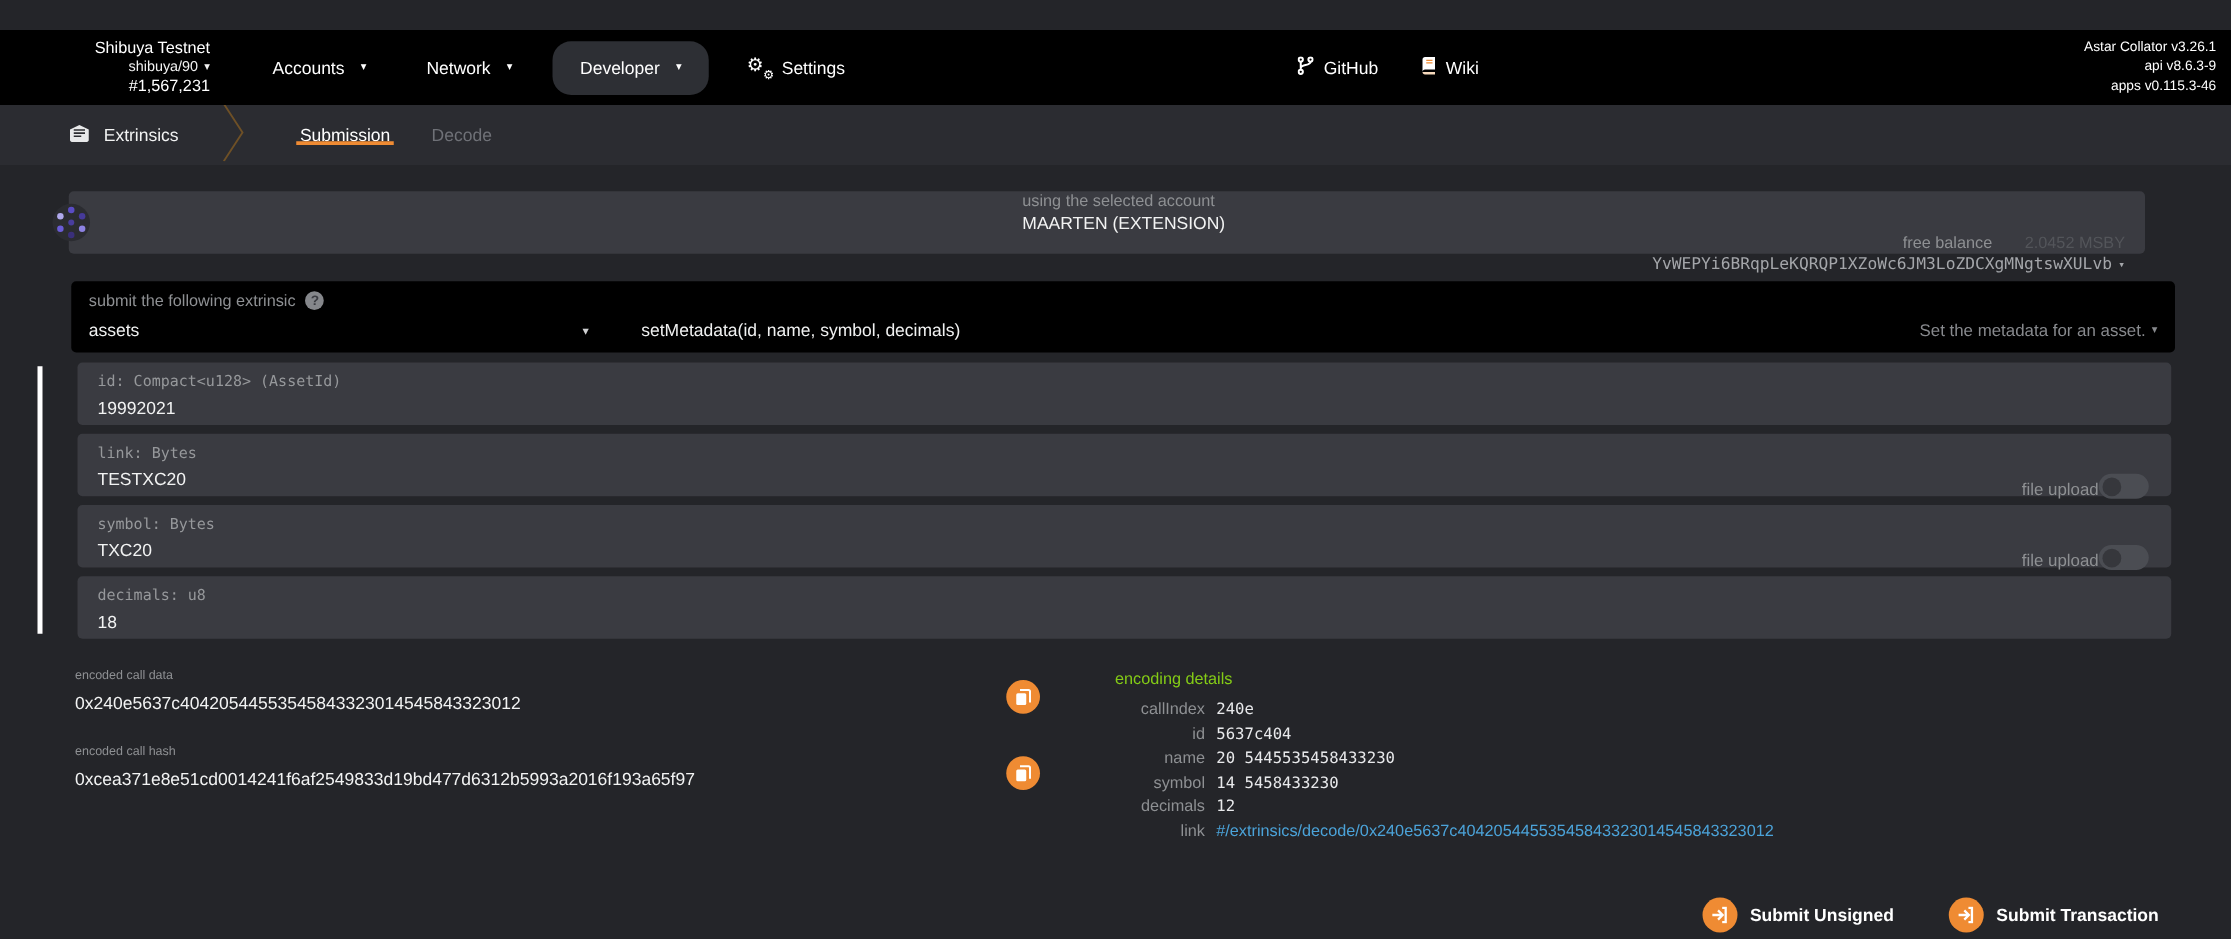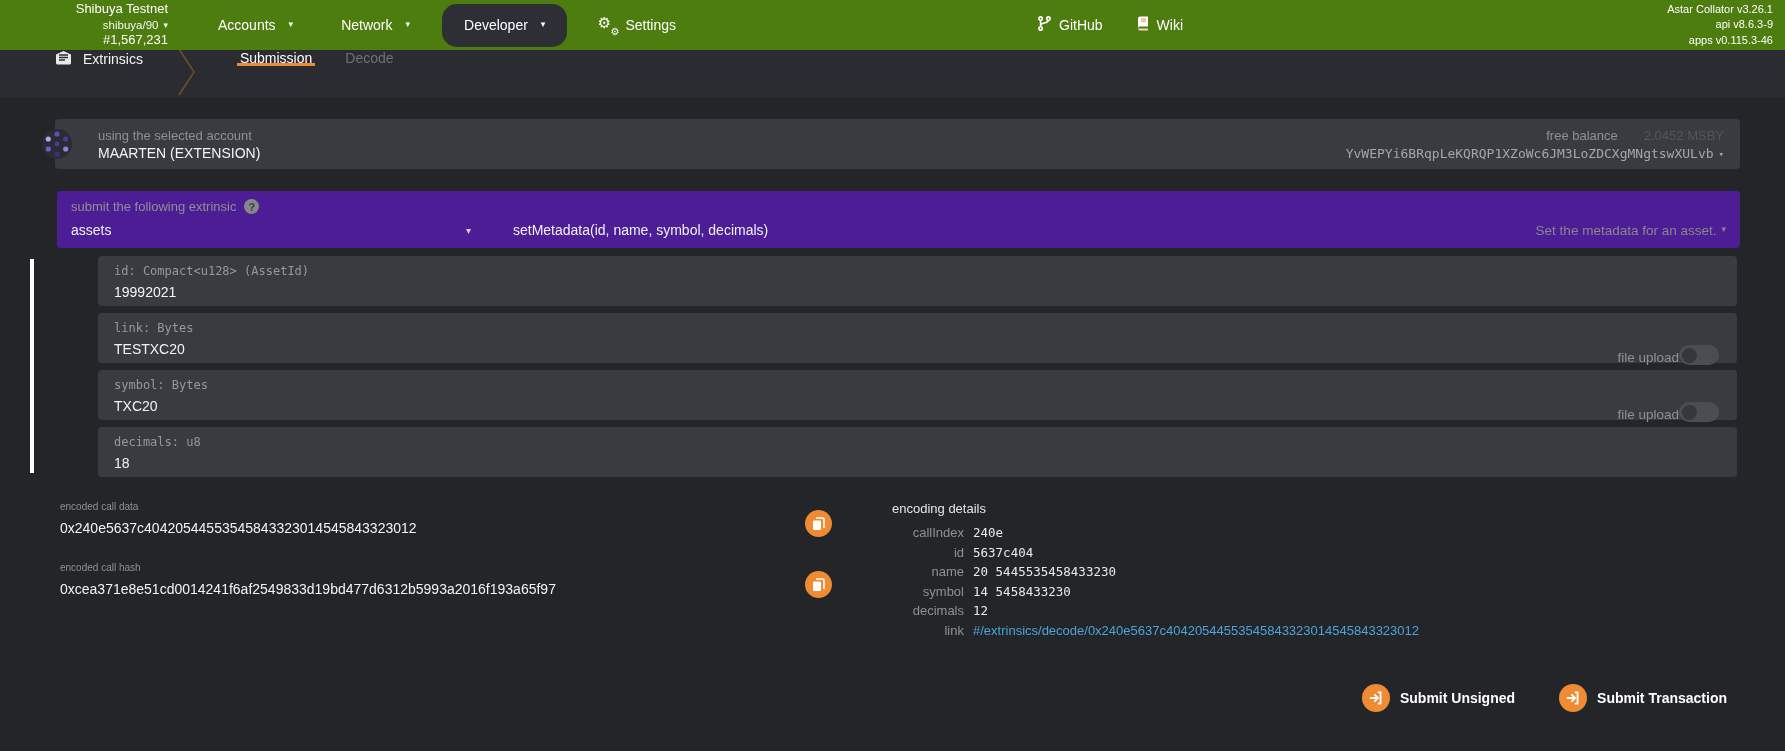--- a/index.html
+++ b/index.html
@@ -1,88 +1,88 @@
 <!DOCTYPE html>
 <html><head>
 <meta charset="utf-8">
 <style>
   * { margin:0; padding:0; box-sizing:border-box; }
   html,body { width:1785px; height:751px; overflow:hidden; }
   body { background:#242529; font-family:"Liberation Sans",sans-serif; color:#eceded; }
 
   
-  .header { height:50px; background:#4d7c0f; display:flex; align-items:center; position:relative; }
+  .header { height:60px; background:#000000; display:flex; align-items:center; position:relative;margin-top:24px; }
   .net { text-align:right; margin-left:28px; width:140px; line-height:1.28; color:#fff; cursor:pointer; }
   .net .name { font-size:13px; }
   .net .chain { font-size:11.5px; opacity:.95; }
   .net .block { font-size:13px; }
   .caret::after { content:"▾"; font-size:9px; margin-left:5px; position:relative; top:-1px; }
   .nav { display:flex; align-items:center; margin-left:26px; height:100%; }
   .nav-item { color:#fff; font-size:14px; padding:0 24px; height:100%; display:flex; align-items:center; gap:8px; cursor:pointer; }
   .nav-item.active { background:#2d2f34; border-radius:15px; height:43px; padding:0 22px; margin:0 8px; }
   .gear-wrap { position:relative; width:18px; height:16px; }
   .gear-wrap .g1 { position:absolute; left:-2px; top:-3px; font-size:15px; }
   .gear-wrap .g2 { position:absolute; right:-2px; bottom:-4px; font-size:10px; }
   .hlinks { position:absolute; left:1038px; top:0; height:100%; display:flex; align-items:center; gap:34px; }
   .hlink { display:flex; align-items:center; gap:8px; color:#fff; font-size:14px; cursor:pointer; }
   .versions { position:absolute; right:12px; top:50%; transform:translateY(-50%); text-align:right; font-size:11px; line-height:1.4; color:#fff; }
 
   
-  .tabbar { height:48px; background:#2b2c31; display:flex; align-items:flex-start; }
+  .tabbar { height:48px; background:#2b2c31; display:flex; align-items:center; }
   .crumb { display:flex; align-items:center; gap:11px; margin-left:55px; font-size:14px; color:#f2f3f3; }
   .chev { margin-left:34px; align-self:center; }
   .tabs { display:flex; margin-left:40px; }
   .tab { display:flex; align-items:center; padding:0 3px; margin-right:27px; font-size:14px; color:#6f7177; position:relative; cursor:pointer; }
   .tab.active { color:#fff; }
   .tab.active::after { content:""; position:absolute; left:0; right:0; bottom:0; height:3px; background:#ef8b33; }
 
   
   .content { padding-top:21px; }
 
-  .account-box { margin:0 45px 0 55px; background:#3a3b41; border-radius:4px; height:50px;
-                 position:relative; display:flex; align-items:center; padding:0 16px 0 43px; }
+  .account-box { margin:0 69px 0 55px; background:#3a3b41; border-radius:4px; height:50px;
+                 position:relative; display:flex; align-items:center; padding:0 16px 0 43px;flex-direction:column; }
   .identicon { position:absolute; left:-14px; top:50%; transform:translateY(-50%); width:32px; height:32px; cursor:pointer; }
   .acct-label { font-size:13px; color:#8e9093; }
   .acct-name { font-size:14px; color:#f2f3f3; margin-top:2px; }
   .acct-right { margin-left:auto; text-align:right; }
   .balance-line { font-size:13px; color:#8e9093; }
   .balance-value { color:#53555a; margin-left:26px; }
   .address-line { margin-top:3px; font-size:13px; color:#a4a6aa; font-family:"DejaVu Sans Mono",monospace; cursor:pointer; }
 
-  .extrinsic-box { margin:22px 45px 0 57px; background:#4c1d95; border-radius:4px; padding:8px 14px 10px; }
+  .extrinsic-box { margin:22px 45px 0 57px; background:#000000; border-radius:4px; padding:8px 14px 10px; }
   .ext-label-row { display:flex; align-items:center; gap:8px; font-size:13px; color:#8e9093; }
   .help { width:15px; height:15px; border-radius:50%; background:#85878b; color:#3a3b41; font-size:11px;
           font-weight:bold; display:flex; align-items:center; justify-content:center; cursor:pointer; }
   .help::after { content:"?"; }
   .ext-selects { display:flex; align-items:center; margin-top:8px; font-size:14px; }
   .ext-pallet { width:400px; display:flex; justify-content:space-between; align-items:center; color:#f0f1f1; cursor:pointer; }
   .ext-pallet .caret::after { color:#cfd0d2; font-size:10px; }
   .ext-method { margin-left:42px; color:#f0f1f1; cursor:pointer; }
   .ext-desc { margin-left:auto; color:#87898d; display:flex; align-items:center; font-size:13.5px; cursor:pointer; }
 
-  .params { position:relative; margin:8px 48px 0 30px; padding-left:68px; }
+  .params { position:relative; margin:8px 48px 0 30px; padding-left:32px; }
   .params-bar { position:absolute; left:0; top:3px; bottom:4px; width:4px; background:#ffffff; }
   .param-row { background:#3a3b41; border-radius:4px; height:50px; padding:8px 16px; margin-bottom:7px; position:relative; }
   .param-label { font-family:"DejaVu Sans Mono",monospace; font-size:12px; color:#96989b; }
   .param-value { font-size:14px; color:#f2f3f3; margin-top:6px; cursor:text; }
   .file-upload { position:absolute; right:18px; top:50%; transform:translateY(-50%);
                  display:flex; align-items:flex-end; color:#8e9093; font-size:13.5px;margin-top:17px; }
   .toggle { width:40px; height:20px; border-radius:10px; background:#4b4d53; position:relative; cursor:pointer; }
   .toggle::after { content:""; position:absolute; left:3px; top:2.5px; width:15px; height:15px; border-radius:50%; background:#36373c; }
 
   .output { display:flex; margin:24px 45px 0 60px; }
   .out-left { width:800px; }
   .out-row { position:relative; margin-bottom:26px; padding-right:60px; }
   .out-label { font-size:10px; color:#8e9093; }
   .out-value { font-size:14px; color:#f2f3f3; margin-top:8px; }
   .copy-btn { position:absolute; right:28px; top:9px; width:27px; height:27px; border-radius:50%;
               background:#ef8b33; display:flex; align-items:center; justify-content:center; cursor:pointer; border:none; }
 
   .out-right { margin-left:32px; flex:1; }
-  .enc-label { font-size:13px; color:#e5e5e5; margin-bottom:7px; }
+  .enc-label { font-size:13px; color:#84cc16; margin-bottom:7px; }
   .enc-row { display:flex; align-items:baseline; line-height:19.5px; }
   .enc-key { width:72px; text-align:right; color:#8e9093; flex-shrink:0; font-size:13px; }
   .enc-val { margin-left:9px; font-family:"DejaVu Sans Mono",monospace; color:#e8e9eb; font-size:12.5px; }
   a.enc-val.link { font-family:"Liberation Sans",sans-serif; color:#4ba3d9; font-size:13px; text-decoration:none; cursor:pointer; }
 
   .actions { display:flex; justify-content:flex-end; gap:44px; margin:44px 58px 0 0; }
   .action-btn { display:flex; align-items:center; gap:10px; font-size:14px; color:#fff; font-weight:bold;
                 cursor:pointer; background:none; border:none; font-family:"Liberation Sans",sans-serif; }
   .btn-icon { width:28px; height:28px; border-radius:50%; background:#ef8b33; display:flex; align-items:center; justify-content:center; }
 </style>

